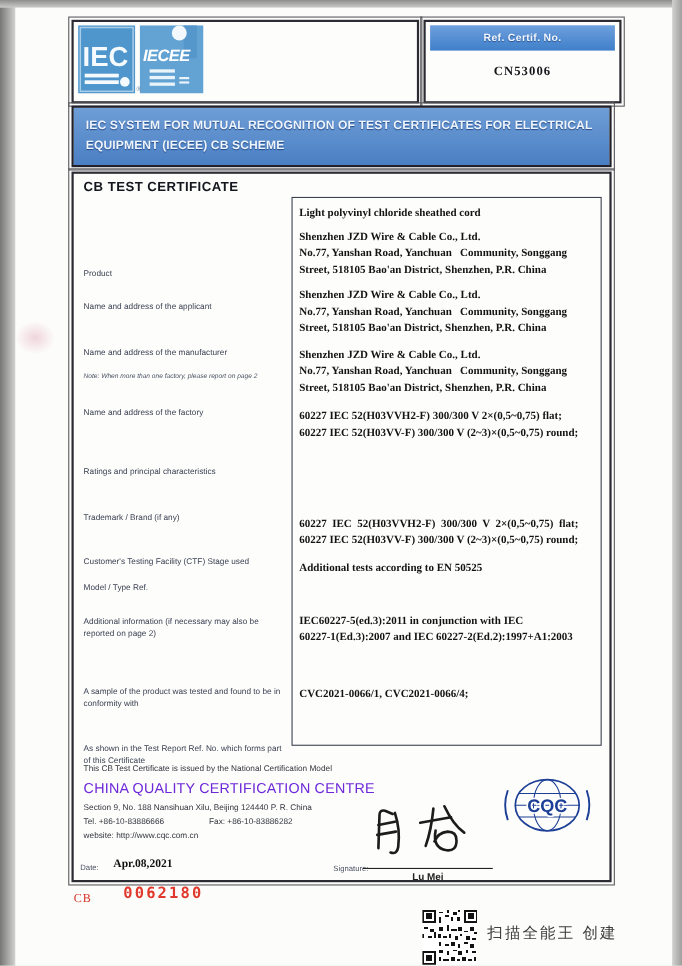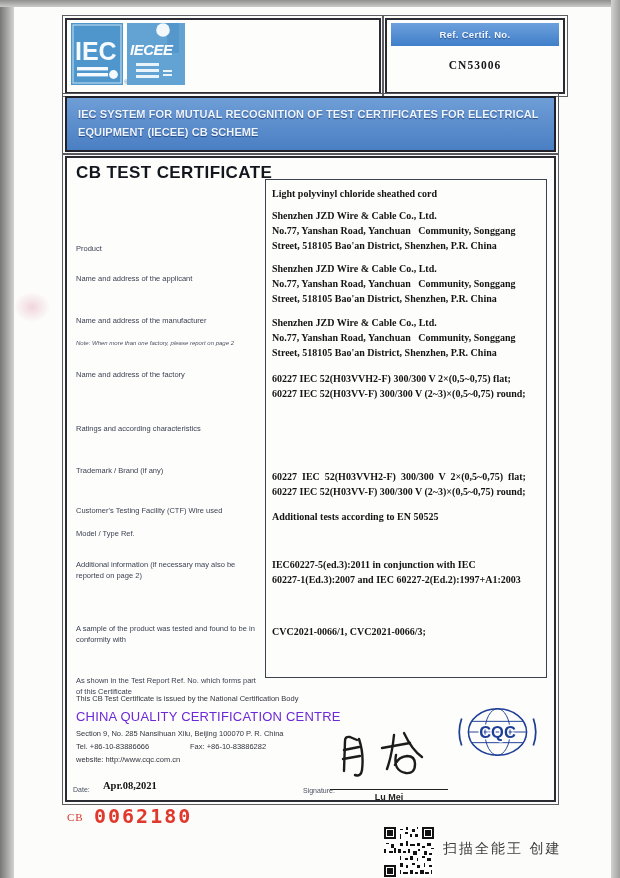--- a/index.html
+++ b/index.html
@@ -39,21 +39,21 @@
 
   
   .banner{position:absolute;left:65px;top:96px;width:491px;height:56px;box-sizing:border-box;
     background:linear-gradient(180deg,#6f9ed6,#4a7fc4);
     border:2px solid #20202a;outline:1px solid #55555a;outline-offset:2px;
     padding:8px 11px;color:#eef4fc;font-weight:bold;font-size:11px;line-height:1.6;
     text-shadow:0 1px 1px rgba(25,60,120,.85);letter-spacing:.1px;}
 
   
   .main-box{position:absolute;left:65px;top:156px;width:491px;height:646px;box-sizing:border-box;}
-  .cert-title{position:absolute;left:9px;top:5px;font-size:17px;font-weight:bold;
+  .cert-title{position:absolute;left:9px;top:5px;font-size:12px;font-weight:bold;
     letter-spacing:.4px;color:#14161e;}
   .value-panel{position:absolute;left:198px;top:21px;width:280px;height:497px;
     border:1px solid #3d4250;background:#fdfdfb;}
   .f-label{position:absolute;left:9px;width:185px;font-size:7.5px;color:#3c4254;line-height:1.4;margin-top:48px;}
   .f-note{position:absolute;left:9px;width:190px;font-size:6px;font-style:italic;color:#4a5163;}
   .f-value{position:absolute;left:205px;width:266px;font-family:"Liberation Serif",serif;
     font-weight:bold;font-size:10px;line-height:1.5;color:#131313;white-space:pre-wrap;}
 
   .ft-issued{position:absolute;left:9px;top:536px;font-size:7.5px;color:#33353f;}
   .ft-name{position:absolute;left:9px;top:551px;font-size:13px;font-weight:normal;color:#6d28d9;letter-spacing:.2px;}
@@ -64,22 +64,22 @@
     font-weight:bold;font-size:10.5px;color:#111;}
   .sig-label{position:absolute;left:236px;top:629px;font-size:7px;color:#4a5163;}
   .sig-scribble{position:absolute;left:261px;top:569px;width:122px;height:58px;}
   .sig-line{position:absolute;left:263px;top:631px;width:118px;border-top:1.5px solid #222;}
   .sig-name{position:absolute;left:263px;top:634px;width:118px;text-align:center;
     font-size:9px;font-weight:bold;color:#222;}
 
   
   .cb-prefix{position:absolute;left:67px;top:811px;font-family:"Liberation Serif",serif;
     font-size:11px;color:#d8352b;letter-spacing:1px;text-align:center;}
-  .cb-number{position:absolute;left:94px;top:804px;font-family:"DejaVu Sans Mono",monospace;
-    font-size:20px;font-weight:600;color:#e0382d;letter-spacing:2px;}
+  .cb-number{position:absolute;left:112px;top:804px;font-family:"DejaVu Sans Mono",monospace;
+    font-size:14px;font-weight:600;color:#e0382d;letter-spacing:2px;}
 
   
   .qr{position:absolute;left:384px;top:827px;width:50px;height:50px;}
   .wm-text{position:absolute;left:443px;top:840px;font-size:14px;color:#3d3d3d;
     font-family:"DejaVu Sans",sans-serif;letter-spacing:2px;}
 
   svg text{font-family:"Liberation Sans",sans-serif;}
 </style>
 </head>
 <body>
@@ -140,45 +140,45 @@
   <div class="f-value" style="top:103px">Shenzhen JZD Wire &amp; Cable Co., Ltd.
 No.77, Yanshan Road, Yanchuan   Community, Songgang
 Street, 518105 Bao'an District, Shenzhen, P.R. China</div>
 
   <div class="f-label" style="top:164px">Name and address of the factory</div>
   <div class="f-note" style="top:182px">Note: When more than one factory, please report on page 2</div>
   <div class="f-value" style="top:157px">Shenzhen JZD Wire &amp; Cable Co., Ltd.
 No.77, Yanshan Road, Yanchuan   Community, Songgang
 Street, 518105 Bao'an District, Shenzhen, P.R. China</div>
 
-  <div class="f-label" style="top:218px">Ratings and according characteristics</div>
+  <div class="f-label" style="top:218px">Ratings and principal characteristics</div>
   <div class="f-value" style="top:213px">60227 IEC 52(H03VVH2-F) 300/300 V 2×(0,5~0,75) flat;
 60227 IEC 52(H03VV-F) 300/300 V (2~3)×(0,5~0,75) round;</div>
 
   <div class="f-label" style="top:260px">Trademark / Brand (if any)</div>
 
-  <div class="f-label" style="top:300px">Customer's Testing Facility (CTF) Wire used</div>
+  <div class="f-label" style="top:300px">Customer's Testing Facility (CTF) Stage used</div>
 
   <div class="f-label" style="top:323px">Model / Type Ref.</div>
   <div class="f-value" style="top:311px">60227  IEC  52(H03VVH2-F)  300/300  V  2×(0,5~0,75)  flat;
 60227 IEC 52(H03VV-F) 300/300 V (2~3)×(0,5~0,75) round;</div>
 
   <div class="f-label" style="top:354px">Additional information (if necessary may also be reported on page 2)</div>
   <div class="f-value" style="top:351px">Additional tests according to EN 50525</div>
 
   <div class="f-label" style="top:418px">A sample of the product was tested and found to be in conformity with</div>
   <div class="f-value" style="top:399px">IEC60227-5(ed.3):2011 in conjunction with IEC
 60227-1(Ed.3):2007 and IEC 60227-2(Ed.2):1997+A1:2003</div>
 
   <div class="f-label" style="top:470px">As shown in the Test Report Ref. No. which forms part of this Certificate</div>
-  <div class="f-value" style="top:466px">CVC2021-0066/1, CVC2021-0066/3;</div>
-
-  <div class="ft-issued">This CB Test Certificate is issued by the National Certification Body</div>
+  <div class="f-value" style="top:466px">CVC2021-0066/1, CVC2021-0066/4;</div>
+
+  <div class="ft-issued">This CB Test Certificate is issued by the National Certification Model</div>
   <div class="ft-name">CHINA QUALITY CERTIFICATION CENTRE</div>
-  <div class="ft-line" style="top:571px">Section 9, No. 285 Nansihuan Xilu, Beijing 100070 P. R. China</div>
+  <div class="ft-line" style="top:571px">Section 9, No. 188 Nansihuan Xilu, Beijing 124440 P. R. China</div>
   <div class="ft-line" style="top:584px">Tel. +86-10-83886666</div>
   <div class="ft-line" style="top:584px;left:123px">Fax: +86-10-83886282</div>
   <div class="ft-line" style="top:597px">website: http://www.cqc.com.cn</div>
 
   <svg class="cqc-logo" viewBox="0 0 96 64">
     <g stroke="#1d3f96" fill="none" stroke-width="1.6">
       <ellipse cx="48" cy="32" rx="30" ry="24"></ellipse>
       <ellipse cx="48" cy="32" rx="13" ry="24" stroke-width="1"></ellipse>
       <path d="M21 21 H75 M18 32 H78 M21 43 H75" stroke-width="1"></path>
       <path d="M11 18 q-5 14 0 28" stroke-width="1.8"></path>

